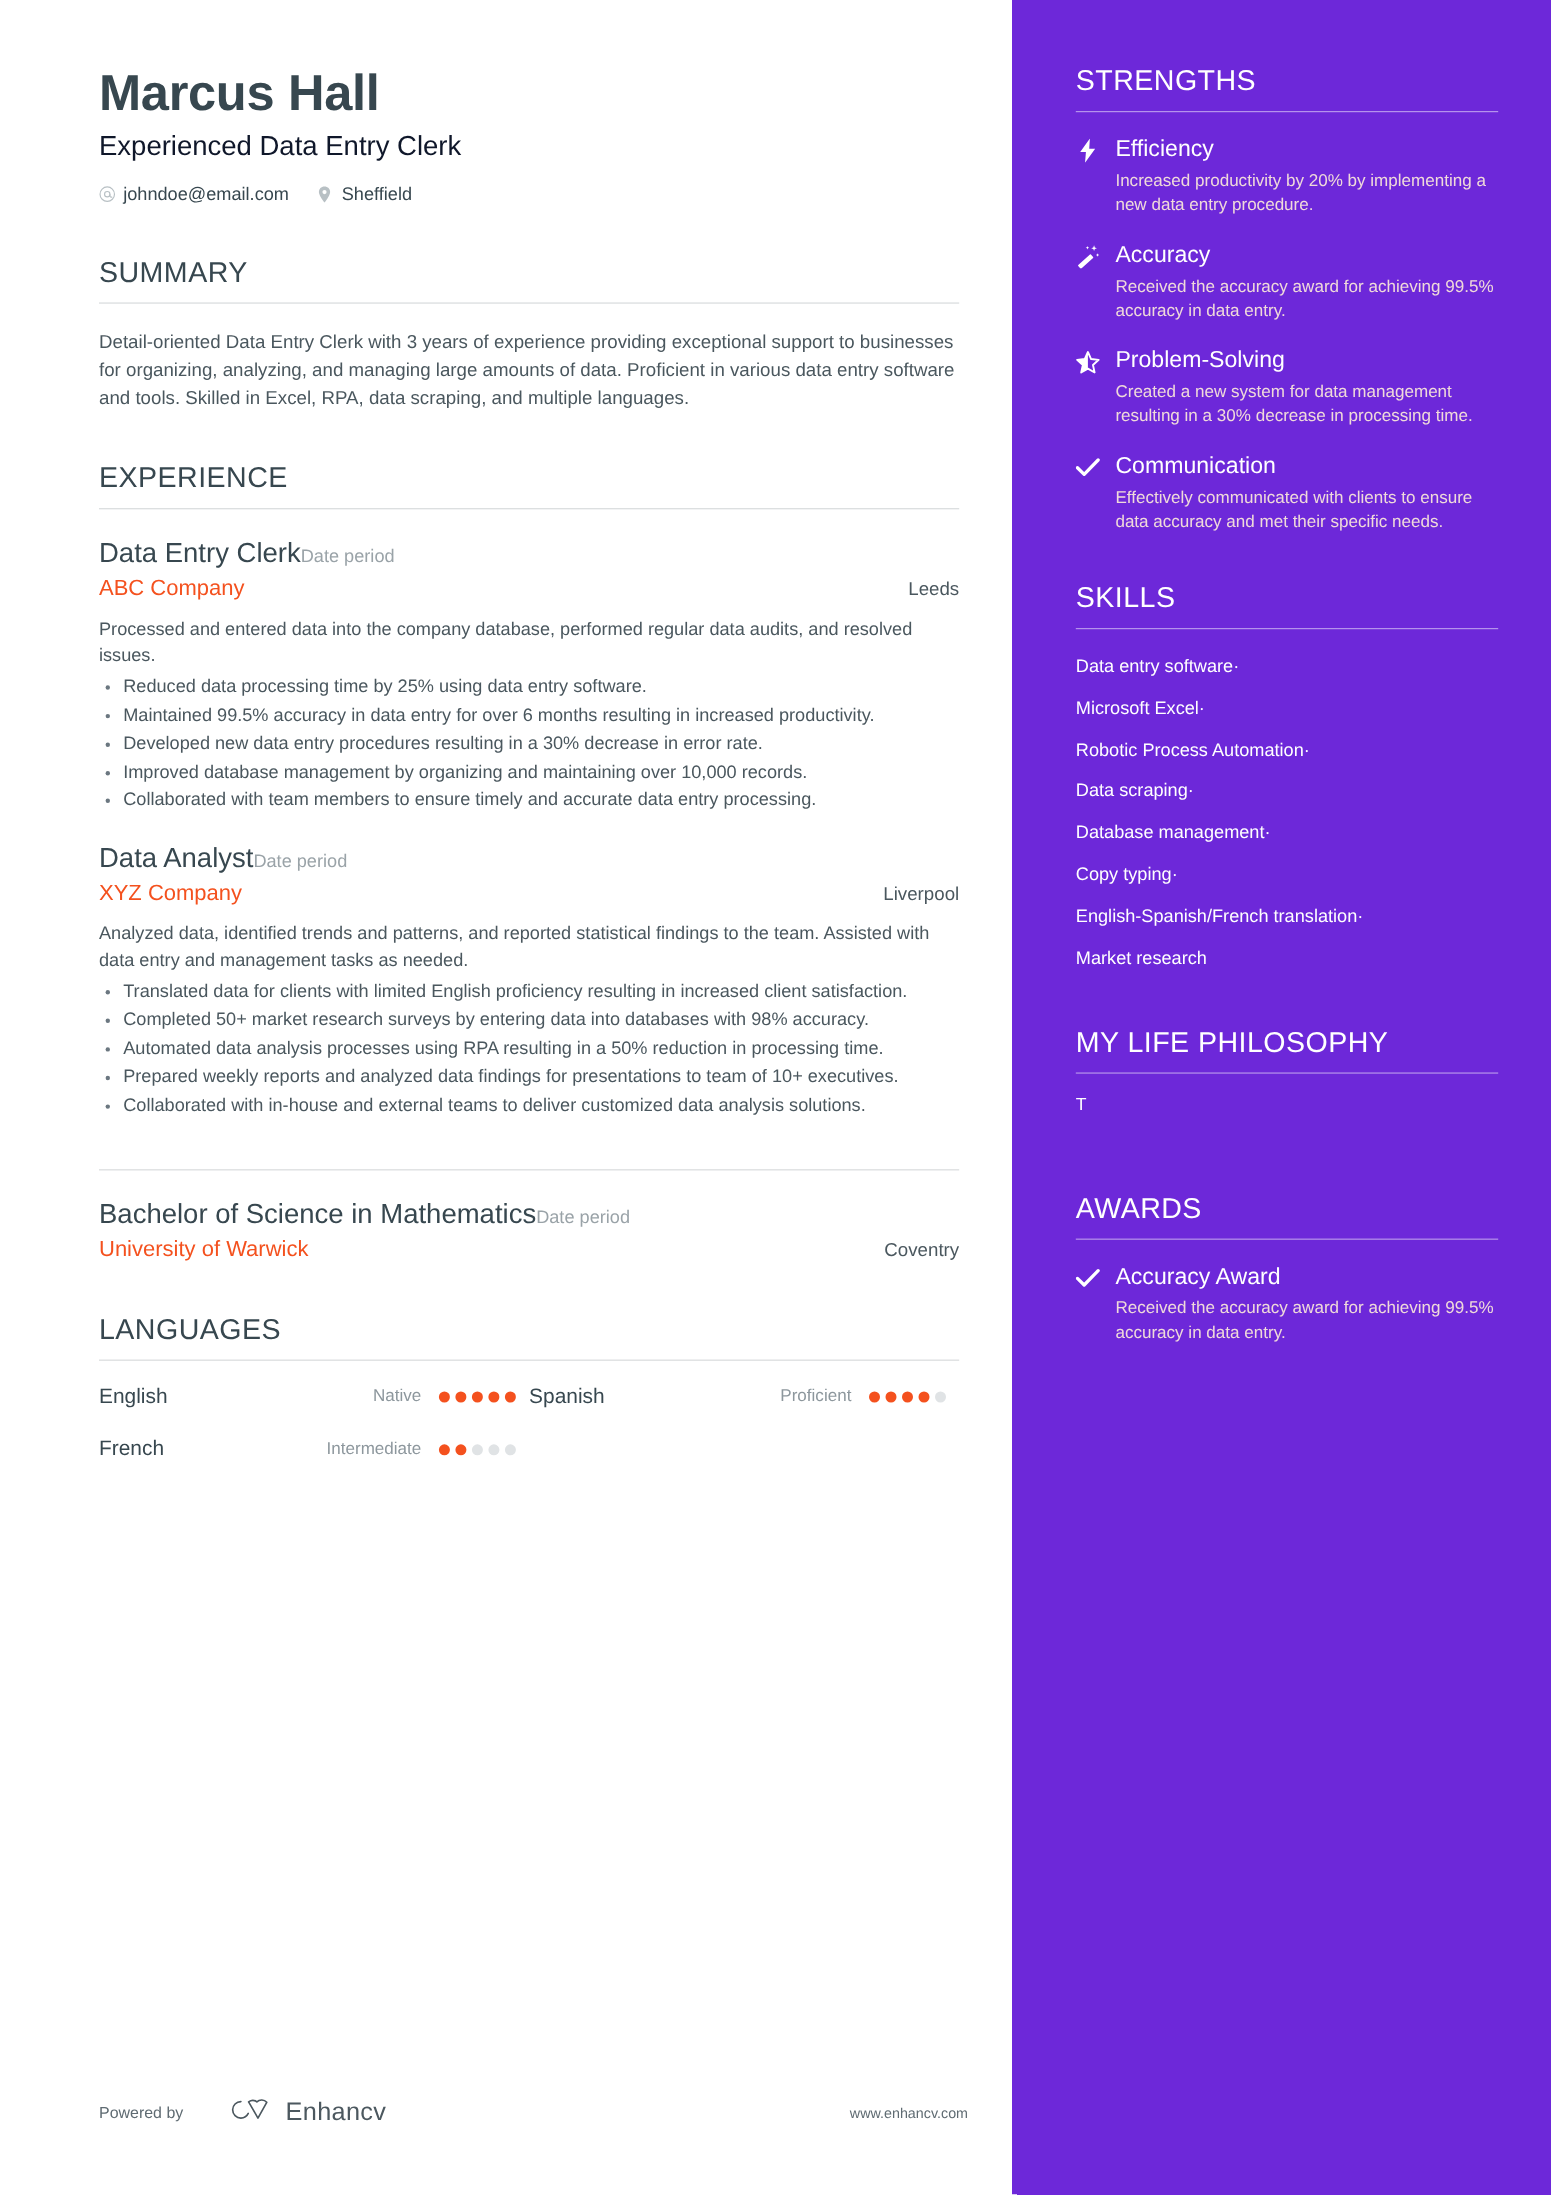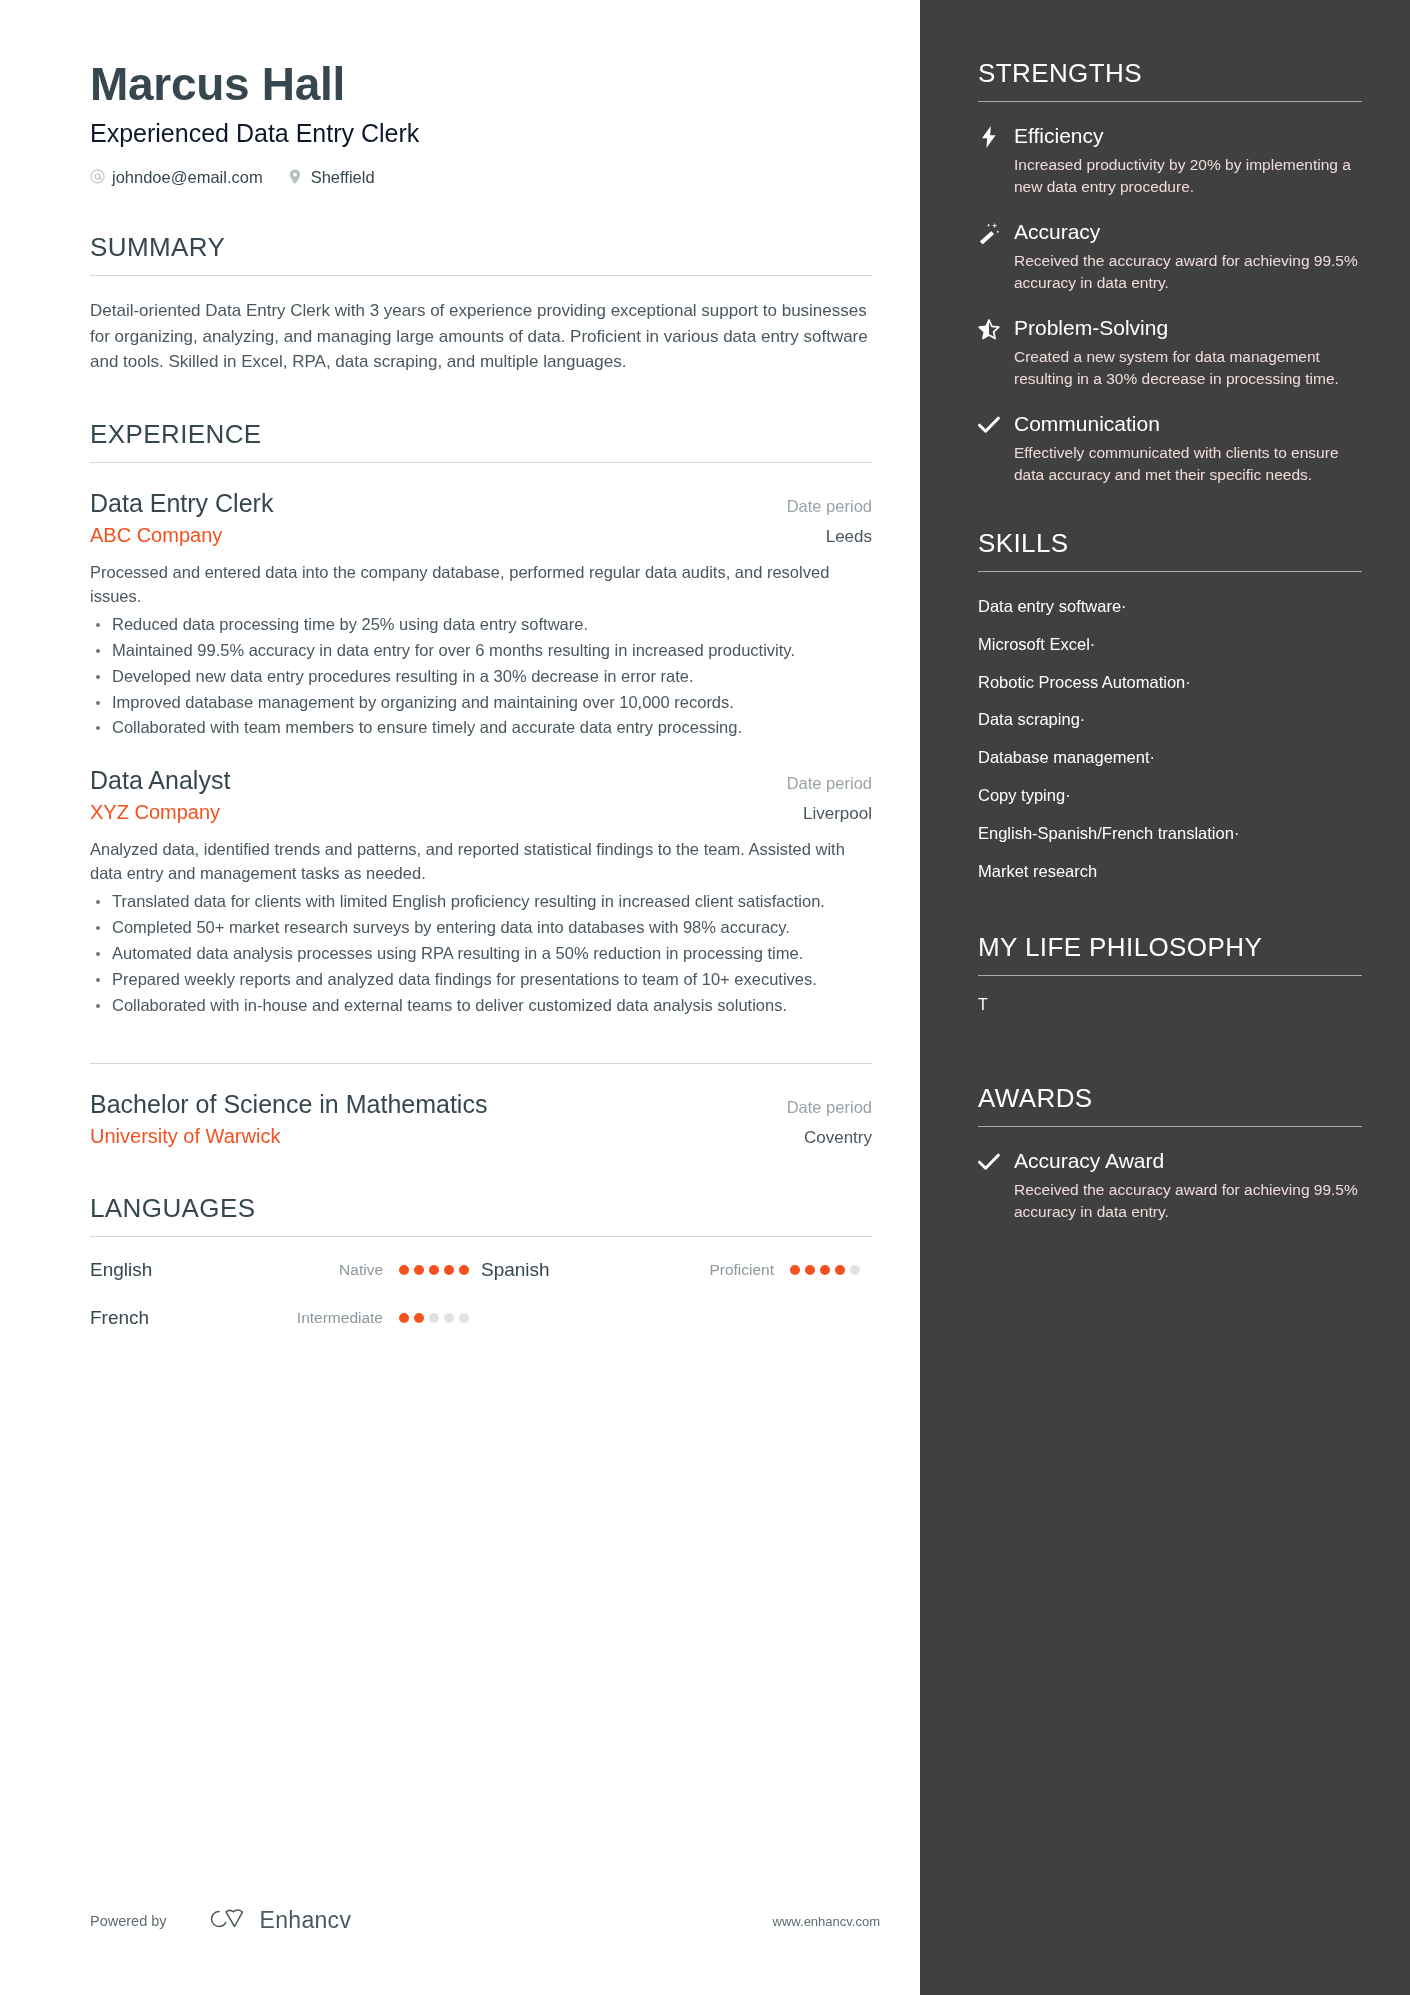--- a/index.html
+++ b/index.html
@@ -73,21 +73,20 @@
   .summary-text {
     margin-top: 22px;
     font-size: 17px;
     line-height: 1.48;
     color: #4a575e;
   }
 
   .entry { margin-top: 26px; }
   .entry-line1 {
     display: flex;
-    justify-content: space-between;
     align-items: baseline;
   }
   .entry-title {
     font-size: 25px;
     color: #37474f;
     font-weight: 400;
   }
   .entry-date {
     font-size: 16.5px;
     color: #9aa3a8;
@@ -189,21 +188,21 @@
   }
   .footer-url {
     margin-left: auto;
     font-size: 13px;
     color: #5f6b72;
   }
 
   
   .right-col {
     width: 490px;
-    background: #404040;
+    background: #6d28d9;
     color: #ffffff;
     padding: 58px 48px 0 58px;
     position: relative;
   }
   .r-section { margin-bottom: 4px; }
   .r-section-title {
     font-size: 26px;
     letter-spacing: 0.4px;
     font-weight: 400;
     padding-bottom: 12px;

